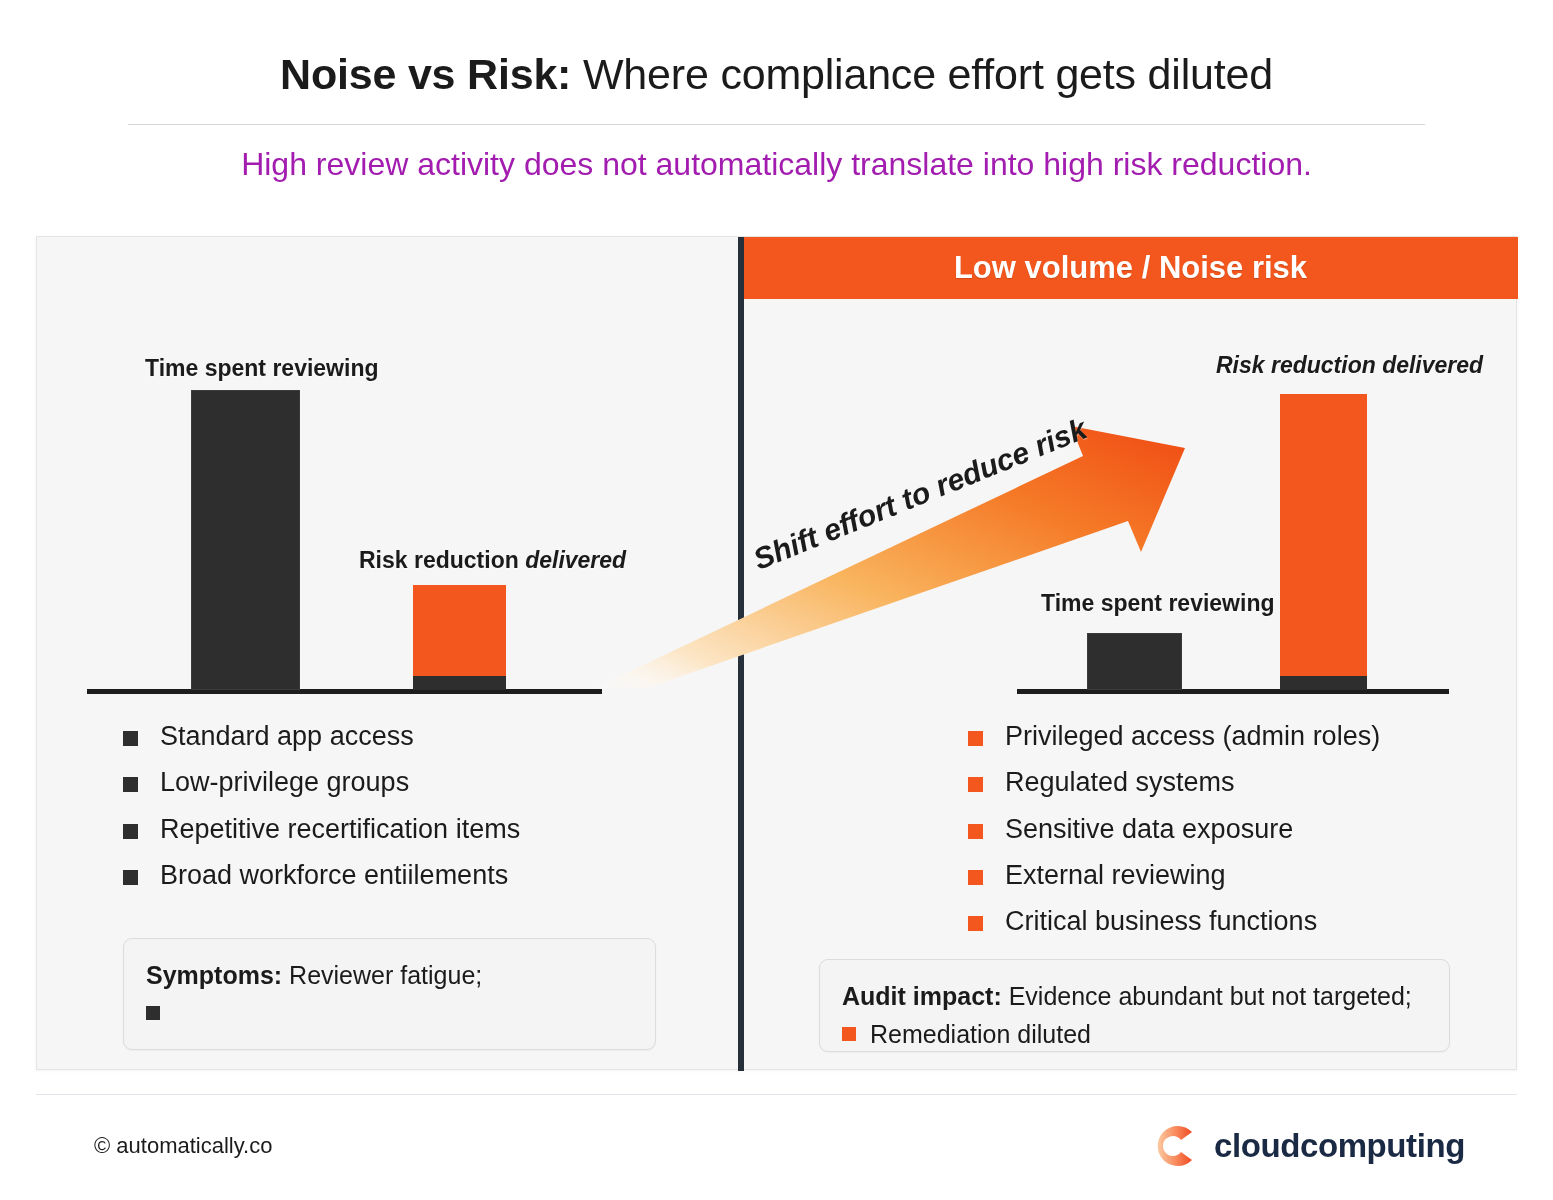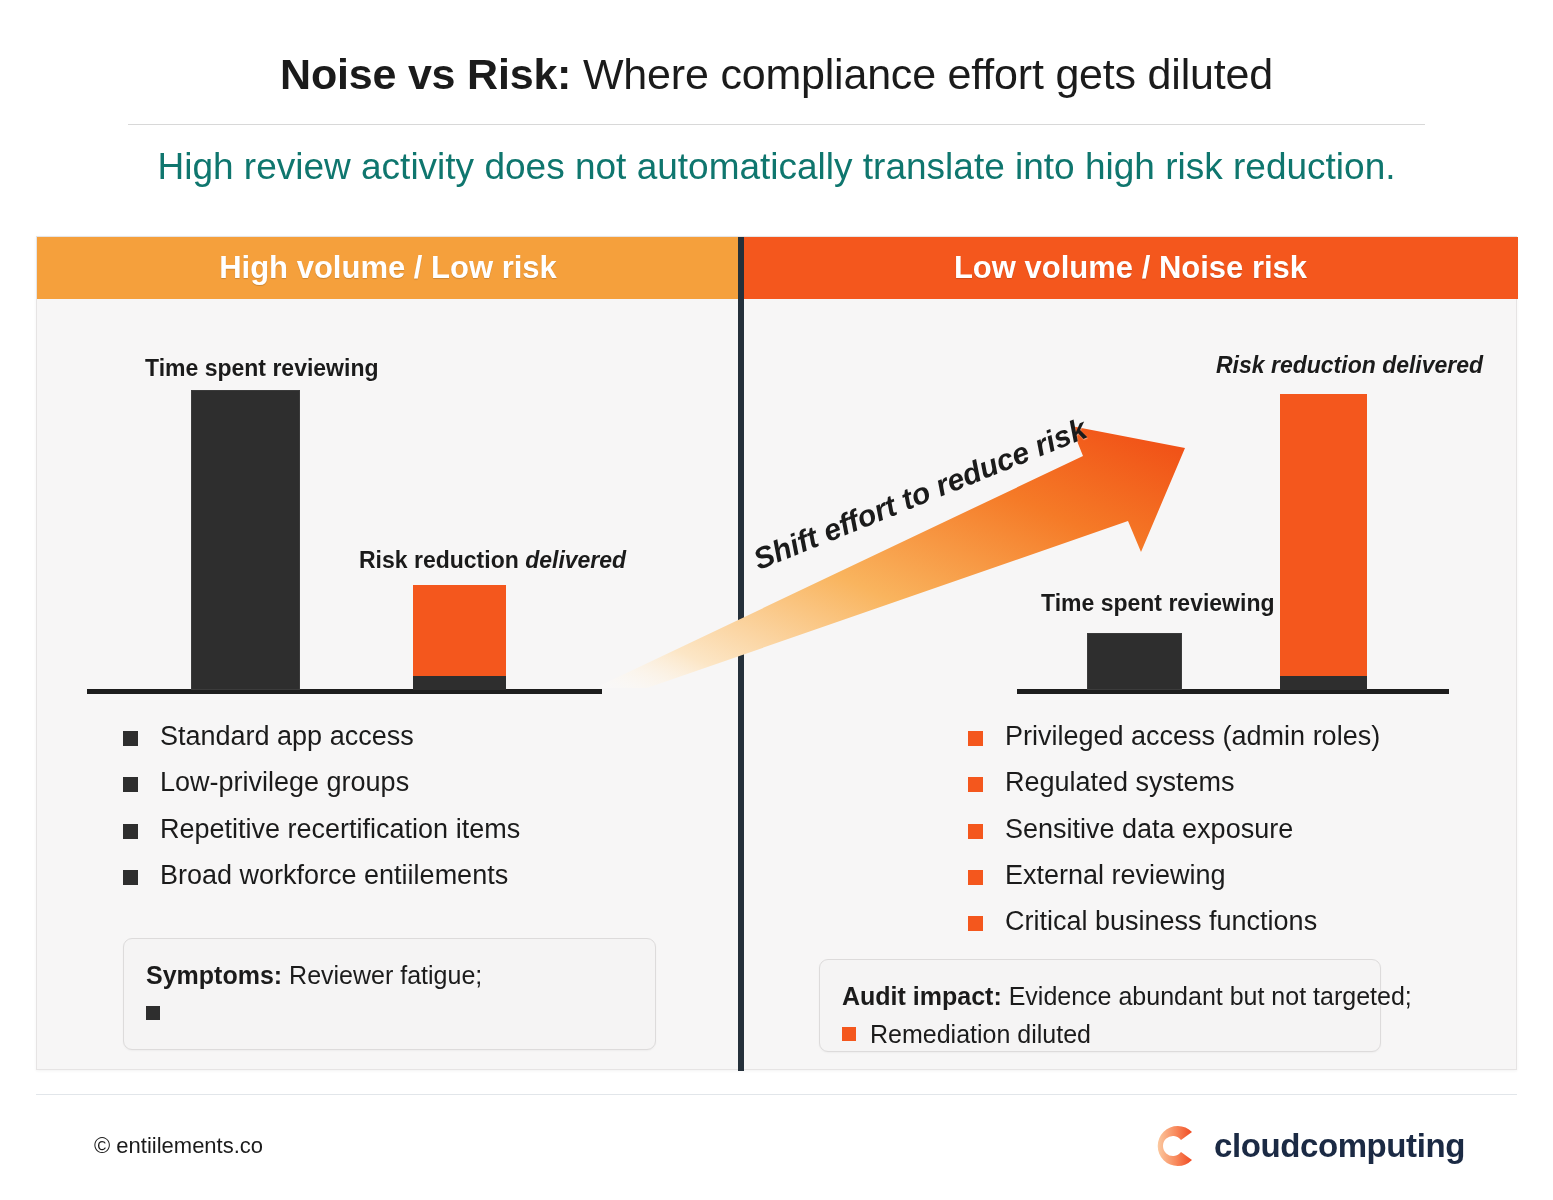--- a/index.html
+++ b/index.html
@@ -40,23 +40,23 @@
     height: 1px;
     background: #d8d8d8;
   }
 
   .subtitle {
     position: absolute;
     top: 146px;
     left: 0;
     width: 1553px;
     text-align: center;
-    font-size: 37px;
+    font-size: 32px;
     font-weight: normal;
-    color: #0f766e;
+    color: #a21caf;
     white-space: nowrap;
   }
 
   
   .board {
     position: absolute;
     left: 36px;
     top: 236px;
     width: 1481px;
     height: 834px;
@@ -181,21 +181,21 @@
   .callout {
     position: absolute;
     background: #f5f4f4;
     border: 1px solid #dddbdb;
     border-radius: 9px;
     box-sizing: border-box;
     padding: 16px 20px 18px 22px;
     box-shadow: 0 1px 2px rgba(0,0,0,0.04);
   }
   .callout.left  { left: 122px; top: 937px; width: 533px; height: 112px; }
-  .callout.right { left: 818px; top: 958px; width: 562px; height: 93px; }
+  .callout.right { left: 818px; top: 958px; width: 631px; height: 93px; }
   .callout-line {
     font-size: 25px;
     line-height: 1.6;
     color: #1b1b1b;
     white-space: nowrap;
   }
   .callout-line b { font-weight: bold; }
   .callout-line2 {
     position: relative;
     padding-left: 28px;
@@ -251,21 +251,20 @@
 <body>
 
 <div class="page-title">
   <span class="strong">Noise vs Risk:</span><span class="rest"> Where compliance effort gets diluted</span>
 </div>
 <div class="title-rule"></div>
 <div class="subtitle">High review activity does not automatically translate into high risk reduction.</div>
 
 <div class="board">
 
-  <div class="panel-head left">High volume / Low risk</div>
   <div class="panel-head right">Low volume / Noise risk</div>
   <div class="vdivider"></div>
 
   <div class="chart left">
     <div class="axis" style="left:50px; top:390px; width:515px;"></div>
 
     <div class="bar dark" style="left:154px; top:91px; width:109px; height:300px;"></div>
     <div class="bar-label" style="left:108px; top:56px;">Time spent reviewing</div>
 
     <div class="bar orange" style="left:376px; top:286px; width:93px; height:105px;"></div>
@@ -336,21 +335,21 @@
              L 486 6
              L 600 28
              L 556 132
              L 543 101
              L 62 268 Z" fill="url(#arrowGrad)"></path>
   </svg>
   <div class="arrow-text">Shift effort to reduce risk</div>
 </div>
 
 <div class="footer-rule"></div>
-<div class="copyright">© entiilements.co</div>
+<div class="copyright">© automatically.co</div>
 <div class="brand">
   <svg width="52" height="52" viewBox="0 0 52 52">
     <defs>
       <linearGradient id="cGrad" x1="0" y1="0.5" x2="1" y2="0.5">
         <stop offset="0%" stop-color="#FBC9A0"></stop>
         <stop offset="55%" stop-color="#F8875A"></stop>
         <stop offset="100%" stop-color="#F04A22"></stop>
       </linearGradient>
     </defs>
     <path d="M 44 12

